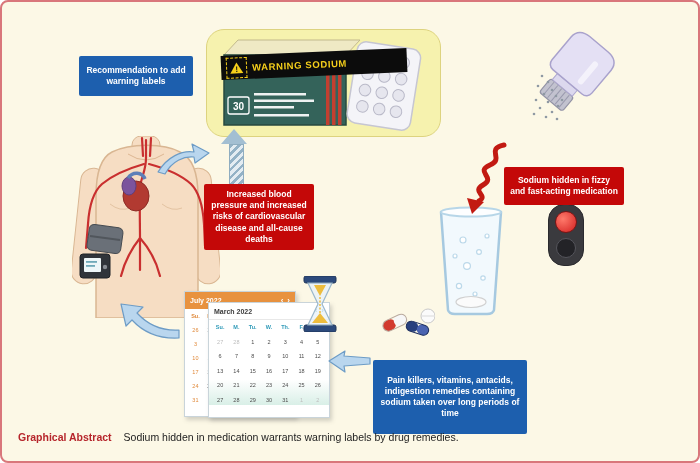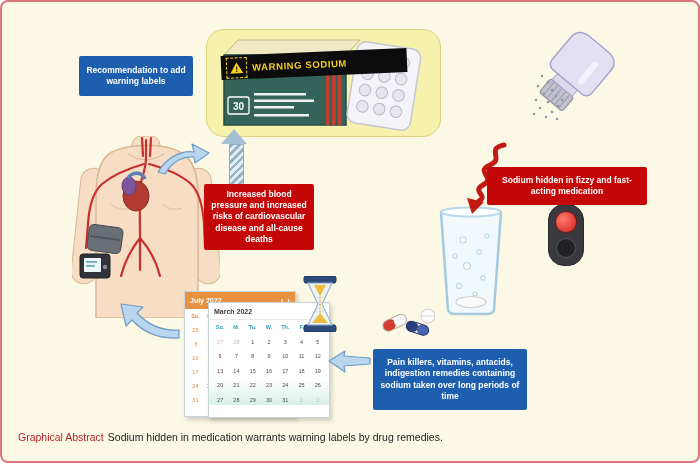--- a/index.html
+++ b/index.html
@@ -6,22 +6,22 @@
   #canvas{position:relative;width:700px;height:463px;box-sizing:border-box;
     background:var(--background-cream,#fcf8e6);border:2px solid var(--frame-red,#d9777b);
     border-radius:8px;overflow:hidden;}
   .callout{position:absolute;display:flex;align-items:center;justify-content:center;
     text-align:center;color:#fff;font-weight:700;font-size:8.5px;line-height:1.3;
     padding:3px 6px;box-sizing:border-box;border-radius:2px;z-index:5;}
   .callout.blue{background:var(--accent-blue,#1d5fae);}
   .callout.red{background:var(--accent-red,#c40808);}
   #callout-recommendation{left:77px;top:54px;width:114px;height:40px;}
   #callout-bp{left:202px;top:182px;width:110px;height:66px;}
-  #callout-fizzy{left:485px;top:165px;width:160px;height:38px;}
-  #callout-painkillers{left:371px;top:347px;width:154px;height:61px;}
+  #callout-fizzy{left:502px;top:165px;width:120px;height:38px;}
+  #callout-painkillers{left:371px;top:358px;width:154px;height:74px;}
 
   #yellow-panel{position:absolute;left:204px;top:27px;width:233px;height:106px;
     background:var(--panel-yellow,#f6f2ae);border:1px solid #ddd37f;border-radius:18px;z-index:2;}
   .warn-banner{position:absolute;left:14px;top:22px;width:186px;height:24px;background:#0c0c0c;
     transform:rotate(-2.5deg);display:flex;align-items:center;gap:5px;padding:0 5px;
     box-sizing:border-box;z-index:3;}
   .warn-tri-box{width:19px;height:19px;border:1px dashed #f5cf1b;display:flex;
     align-items:center;justify-content:center;flex:0 0 auto;}
   .warn-text{color:#f5cf1b;font-weight:700;font-size:9.5px;letter-spacing:.6px;white-space:nowrap;}
 
@@ -61,21 +61,21 @@
   .cal-grid .dh{font-weight:700;}
   #calendar-back .dh{color:#e08a3c;}
   #calendar-front .dh{color:#2f9ab8;}
   .cal-grid .c{color:#4c4c4c;}
   .cal-grid .c.out{color:#bdbdbd;}
   #calendar-back .cal-grid span:nth-child(7n+1){color:#e08a3c;}
 
   #hourglass-wrap{position:absolute;left:299px;top:274px;z-index:4;}
 
   .caption{position:absolute;left:16px;top:429px;font-size:10.5px;color:#222;z-index:5;}
-  .caption .lbl{color:var(--caption-red,#b6252b);font-weight:400;margin-right:4px;}
+  .caption .lbl{color:var(--caption-red,#b6252b);font-weight:700;margin-right:12px;}
 </style>
 </head>
 <body>
 
 <div id="canvas">
 
   <div id="callout-recommendation" class="callout blue">Recommendation to add warning labels</div>
 
   <div id="yellow-panel">
     <svg class="svg-abs" style="left:5px;top:3px;" width="215" height="98" viewBox="0 0 215 98">

